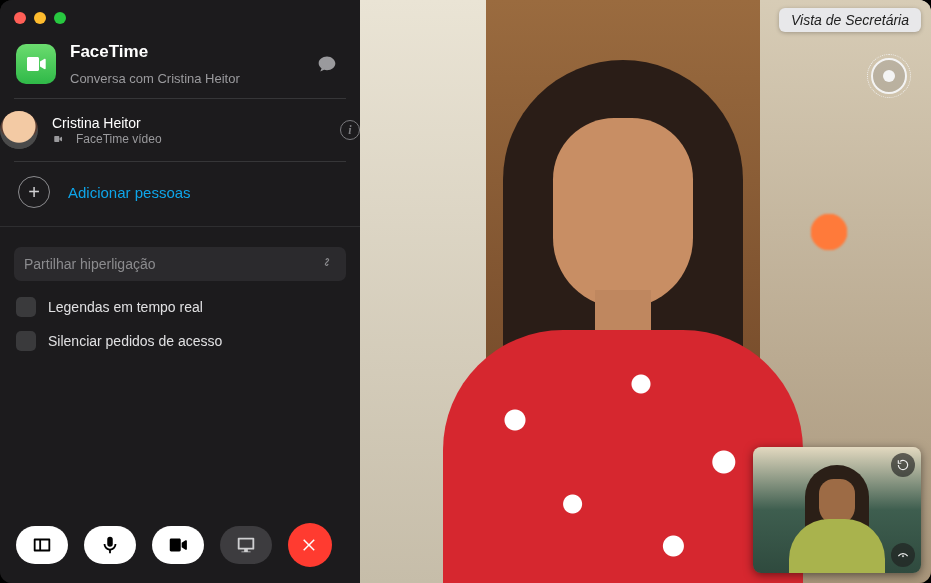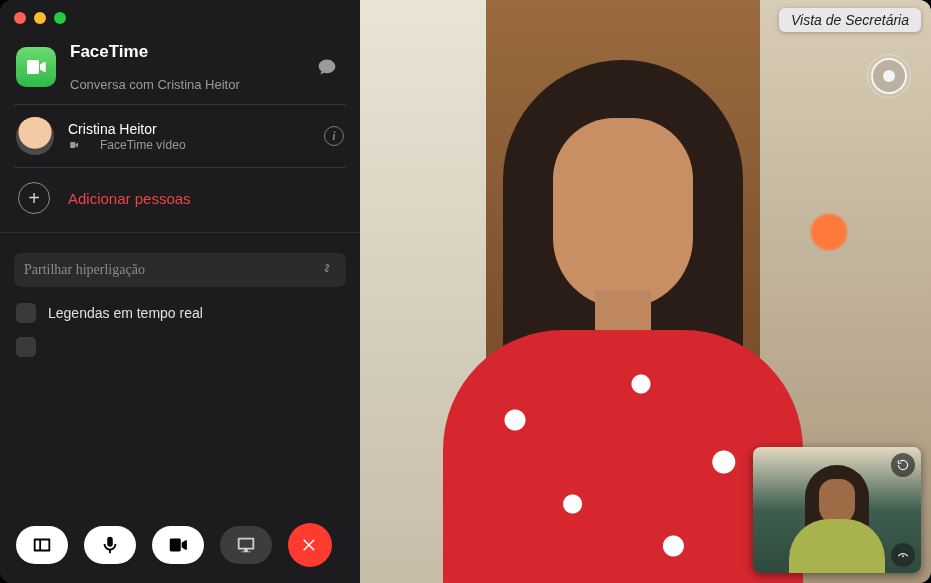--- a/index.html
+++ b/index.html
@@ -48,82 +48,81 @@
   .app-icon {
     width: 40px; height: 40px;
     border-radius: 10px;
     background: linear-gradient(180deg,#6bdc6f,#2fb948);
     display: flex; align-items: center; justify-content: center;
     flex-shrink: 0;
   }
   .app-icon svg { width: 24px; height: 24px; fill: #fff; }
   .header-text { flex: 1; }
   .app-title { color: #fff; font-size: 17px; font-weight: 600; }
-  .app-sub { color: #9a9a9d; font-size: 13px; margin-top: 15px; }
+  .app-sub { color: #9a9a9d; font-size: 13px; margin-top: 9px; }
   .compose-btn {
     width: 34px; height: 30px;
     border-radius: 7px;
     display: flex; align-items: center; justify-content: center;
   }
   .compose-btn svg { width: 22px; height: 20px; fill: #9a9a9d; }
 
   .divider { height: 1px; background: #363638; margin: 0 14px; }
 
   .participant-row {
     display: flex; align-items: center;
-    padding: 12px 16px;
+    padding: 12px 0;
     gap: 14px;
   }
   .avatar {
     width: 38px; height: 38px; border-radius: 50%;
     background: radial-gradient(circle at 50% 35%, #f6c9a8 0 35%, #5a3e33 36% 60%, #4a4a4a 61% 100%);
     flex-shrink: 0;
     position: relative;
     overflow: hidden;
   }
   .avatar::after{
     content:"";
     position:absolute; inset:0;
     background: radial-gradient(circle at 50% 40%, #f3caa4 0 16px, transparent 17px),
                 radial-gradient(circle at 50% 90%, #4a4a4a 0 18px, transparent 19px);
   }
   .p-name { color: #fff; font-size: 14px; font-weight: 500; }
-  .p-sub { color: #9a9a9d; font-size: 12px; display: flex; align-items: center; gap: 20px; margin-top:1px;}
+  .p-sub { color: #9a9a9d; font-size: 12px; display: flex; align-items: center; gap: 12px; margin-top:1px;}
   .p-sub svg { width: 12px; height: 10px; fill: #9a9a9d; }
   .info-btn {
     width: 20px; height: 20px; border: 1.5px solid #7a7a7d; border-radius: 50%;
     color: #7a7a7d; font-size: 12px; font-weight: 600;
     display: flex; align-items: center; justify-content: center;
     font-style: italic; font-family: Georgia, serif;
   }
 
   .add-row {
     display: flex; align-items: center; gap: 18px;
     padding: 14px 18px 18px 18px;
   }
   .plus-circle {
     width: 32px; height: 32px; border-radius: 50%;
     border: 1.5px solid #8b8b8e;
     display: flex; align-items: center; justify-content: center;
     color: #d0d0d2; font-size: 20px; font-weight: 300;
     flex-shrink: 0;
   }
-  .add-label { color: #ef4444; font-size: 15px; }
+  .add-label { color: #0ea5e9; font-size: 15px; }
 
   .divider2 { height: 1px; background: #2e2e30; margin: 0 0; }
 
   .share-row {
     margin: 20px 14px 0 14px;
     background: #2b2a2d;
     border-radius: 7px;
     height: 34px;
     display: flex; align-items: center;
     padding: 0 10px;
     justify-content: space-between;
-    font-family: Liberation Serif, serif;
   }
   .share-label { color: #8b8b8e; font-size: 14px; }
   .link-icon svg { width: 18px; height: 14px; fill: #8b8b8e; }
 
   .check-row {
     display: flex; align-items: center; gap: 12px;
     padding: 0 16px; margin-top: 16px;
   }
   .check-row + .check-row { margin-top: 14px; }
   .checkbox {
@@ -319,20 +318,21 @@
       </span>
     </div>
 
     <div class="check-row">
       <div class="checkbox"></div>
       <div class="check-label">Legendas em tempo real</div>
     </div>
 
     <div class="check-row">
       <div class="checkbox"></div>
+      <div class="check-label">Silenciar pedidos de acesso</div>
     </div>
 
     <div class="bottom-bar">
       <div class="ctrl white">
         <svg viewBox="0 0 24 24">
             <path d="M4 5h16a1 1 0 0 1 1 1v12a1 1 0 0 1-1 1H4a1 1 0 0 1-1-1V6a1 1 0 0 1 1-1zm1 2v10h4V7H5zm6 0v10h8V7h-8z"></path>
           </svg>
       </div>
       <div class="ctrl white">
         <svg viewBox="0 0 24 24">

